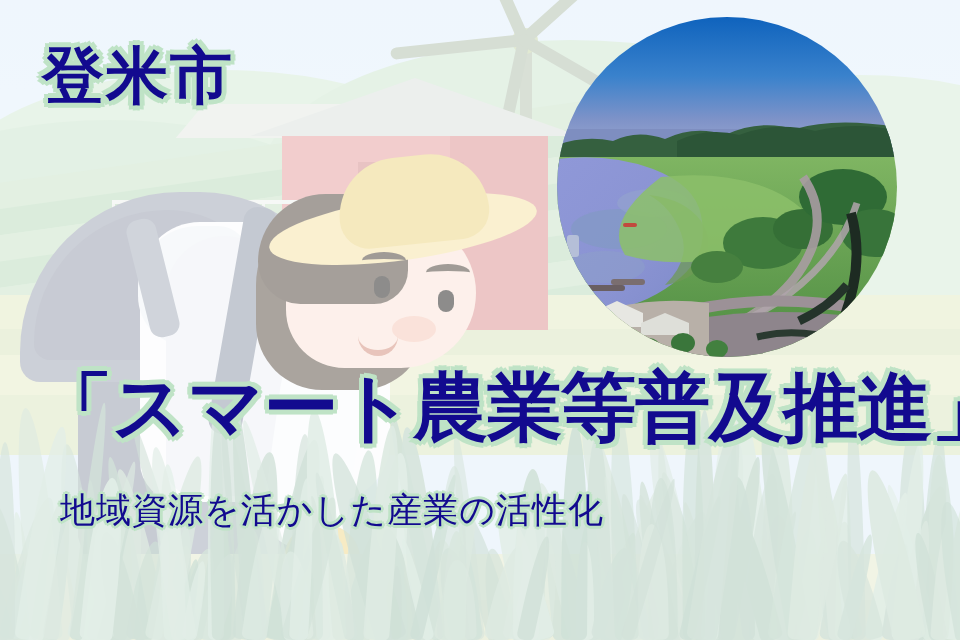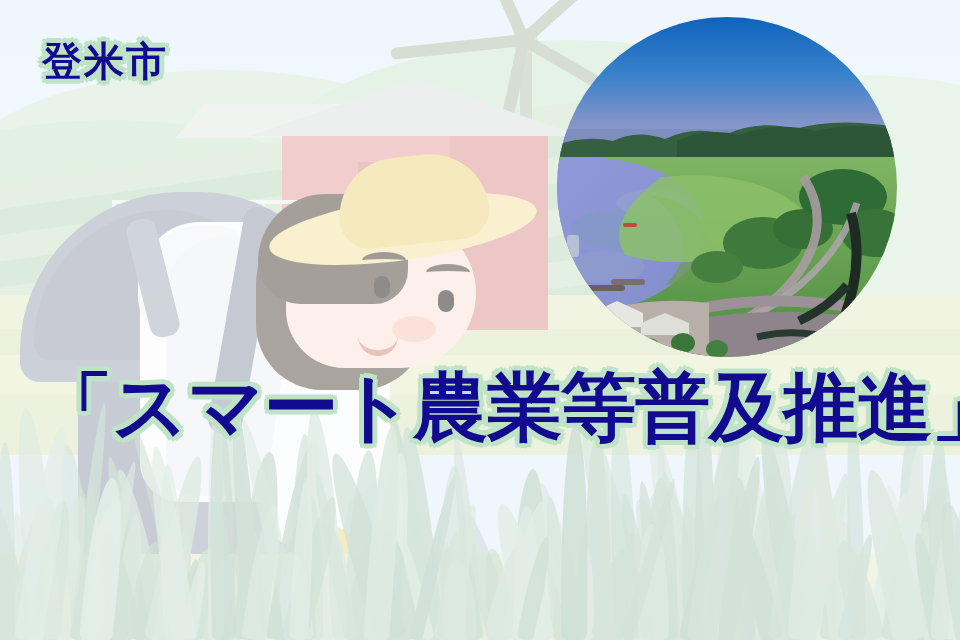--- a/index.html
+++ b/index.html
@@ -143,21 +143,21 @@
     position:absolute;left:557px;top:17px;width:340px;height:340px;
     border-radius:50%;overflow:hidden;
   }
   .photo svg{display:block;width:340px;height:340px;}
 
   
   .txt{position:absolute;color:#120a8f;font-weight:700;white-space:nowrap;
        font-family:"DejaVu Sans","Liberation Sans",sans-serif;}
 
   #city-name{
-    left:42px;top:34px;font-size:40px;letter-spacing:2px;
+    left:42px;top:34px;font-size:62px;letter-spacing:2px;
     text-shadow:
       3px 0 0 #bfe3c6,-3px 0 0 #bfe3c6,0 3px 0 #bfe3c6,0 -3px 0 #bfe3c6,
       3px 3px 0 #bfe3c6,-3px 3px 0 #bfe3c6,3px -3px 0 #bfe3c6,-3px -3px 0 #bfe3c6,
       5px 0 0 #bfe3c6,-5px 0 0 #bfe3c6,0 5px 0 #bfe3c6,0 -5px 0 #bfe3c6,
       4px 4px 0 #bfe3c6,-4px 4px 0 #bfe3c6,4px -4px 0 #bfe3c6,-4px -4px 0 #bfe3c6;
   }
 
   #main-title{
     left:38px;top:358px;font-size:75px;letter-spacing:-1px;
     text-shadow:
@@ -528,15 +528,16 @@
       <rect x="282" y="300" width="22" height="26" rx="4" fill="#12201a"></rect>
       <rect x="266" y="318" width="18" height="8" rx="3" fill="#c0392b"></rect>
       <path d="M200 320 q40 -10 86 4" stroke="#2a3a30" stroke-width="7" fill="none"></path>
     </svg>
   </div>
 
   <div class="txt" id="city-name">登米市</div>
 
   <div class="txt" id="main-title">「スマート農業等普及推進」</div>
 
+  <div class="txt sub" id="subtitle-1">地域資源を活かした産業の活性化</div>
 
 
 </div>
 
 </body></html>

